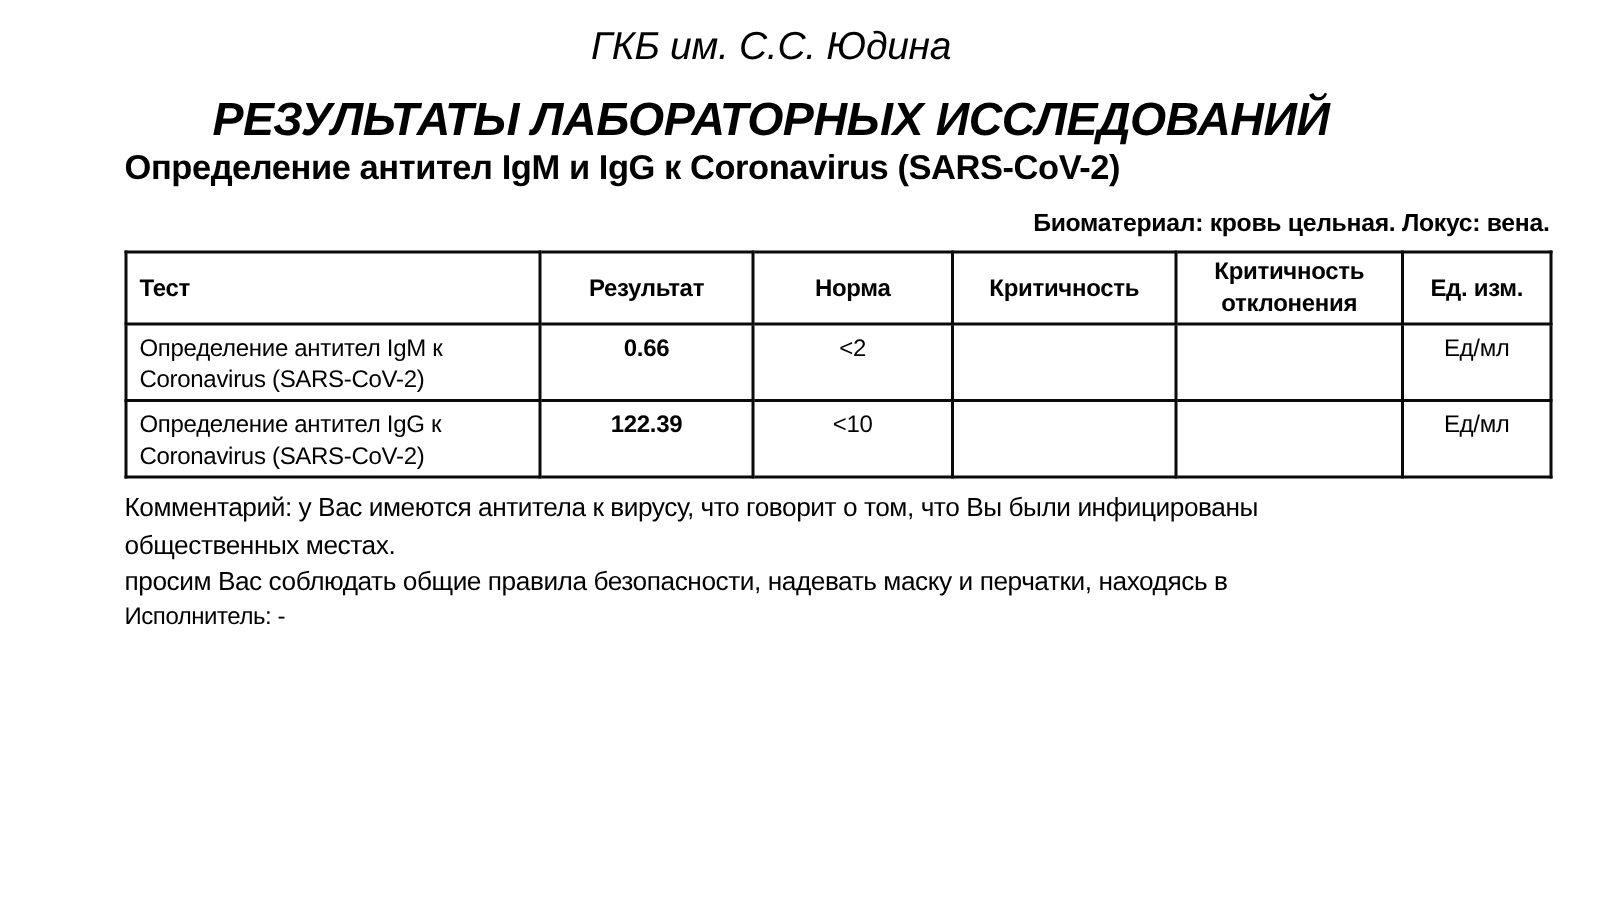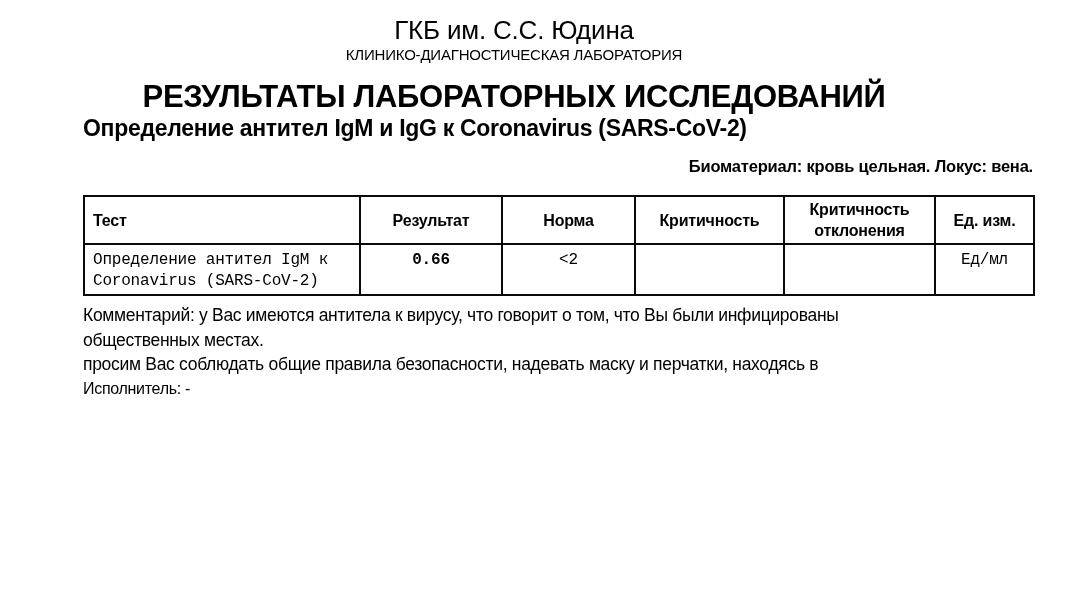--- a/index.html
+++ b/index.html
@@ -2,21 +2,21 @@
 <html><head>
 <meta charset="utf-8">
 <style>
   * { margin: 0; padding: 0; box-sizing: border-box; }
   html, body { width: 1080px; height: 608px; background: #ffffff; overflow: hidden; }
   body {
     font-family: "Liberation Sans", "DejaVu Sans", sans-serif;
     color: #000000;
   }
   .page { width: 1080px; height: 608px; position: relative; background: #ffffff; }
-  .center-wrap { width: 1028px; text-align: center; }
+  .center-wrap { width: 1028px; text-align: center; font-style: italic; }
   .hospital {
     padding-top: 14px;
     font-size: 26px;
     line-height: 32px;
     letter-spacing: -0.2px;
   }
   .lab {
     font-size: 15px;
     line-height: 17px;
     letter-spacing: -0.2px;
@@ -37,34 +37,34 @@
   }
   .biomaterial {
     margin-top: 14px;
     font-size: 16.5px;
     line-height: 20px;
     font-weight: bold;
     letter-spacing: -0.2px;
     text-align: right;
   }
   table.results {
-    margin-top: 19px;
+    margin-top: 8px;
     width: 950px;
     border-collapse: collapse;
     table-layout: fixed;
   }
   table.results th, table.results td {
     border: 2px solid #0a0a0a;
     font-size: 16px;
     line-height: 21px;
     letter-spacing: -0.2px;
     overflow: hidden;
   }
   table.results thead tr { height: 47px; }
-  table.results tbody tr { height: 46px; font-family: Liberation Mono, monospace; }
+  table.results tbody tr { height: 46px; }
   th { font-weight: bold; text-align: center; vertical-align: middle; padding: 2px 4px; }
   th.c-test { text-align: left; padding-left: 8px; }
   td { vertical-align: top; padding: 5px 4px 2px 4px; text-align: center; }
   td.c-test { text-align: left; padding-left: 8px; padding-right: 10px; }
   td.c-result { font-weight: bold; }
   .comment {
     margin-top: 7px;
     font-size: 17.5px;
     line-height: 24.5px;
     letter-spacing: -0.3px;
@@ -76,21 +76,20 @@
     letter-spacing: -0.3px;
   }
 </style>
 </head>
 <body>
 
 <div class="page">
 
   <div class="center-wrap">
     <div class="hospital">ГКБ им. С.С. Юдина</div>
-    <div class="lab">КЛИНИКО-ДИАГНОСТИЧЕСКАЯ ЛАБОРАТОРИЯ</div>
     <div class="title">РЕЗУЛЬТАТЫ ЛАБОРАТОРНЫХ ИССЛЕДОВАНИЙ</div>
   </div>
 
   <div class="content">
     <div class="section-heading">Определение антител IgM и IgG к Coronavirus (SARS-CoV-2)</div>
     <div class="biomaterial">Биоматериал: кровь цельная. Локус: вена.</div>
 
     <table class="results">
       <colgroup>
         <col style="width:276px">
@@ -112,20 +111,28 @@
       </thead>
       <tbody>
         <tr>
           <td class="c-test">Определение антител IgM к Coronavirus (SARS-CoV-2)</td>
           <td class="c-result">0.66</td>
           <td>&lt;2</td>
           <td></td>
           <td></td>
           <td>Ед/мл</td>
         </tr>
+        <tr>
+          <td class="c-test">Определение антител IgG к Coronavirus (SARS-CoV-2)</td>
+          <td class="c-result">122.39</td>
+          <td>&lt;10</td>
+          <td></td>
+          <td></td>
+          <td>Ед/мл</td>
+        </tr>
       </tbody>
     </table>
 
     <div class="comment">
       <div>Комментарий: у Вас имеются антитела к вирусу, что говорит о том, что Вы были инфицированы</div>
       <div>общественных местах.</div>
       <div>просим Вас соблюдать общие правила безопасности, надевать маску и перчатки, находясь в</div>
     </div>
     <div class="executor">Исполнитель: -</div>
   </div>

